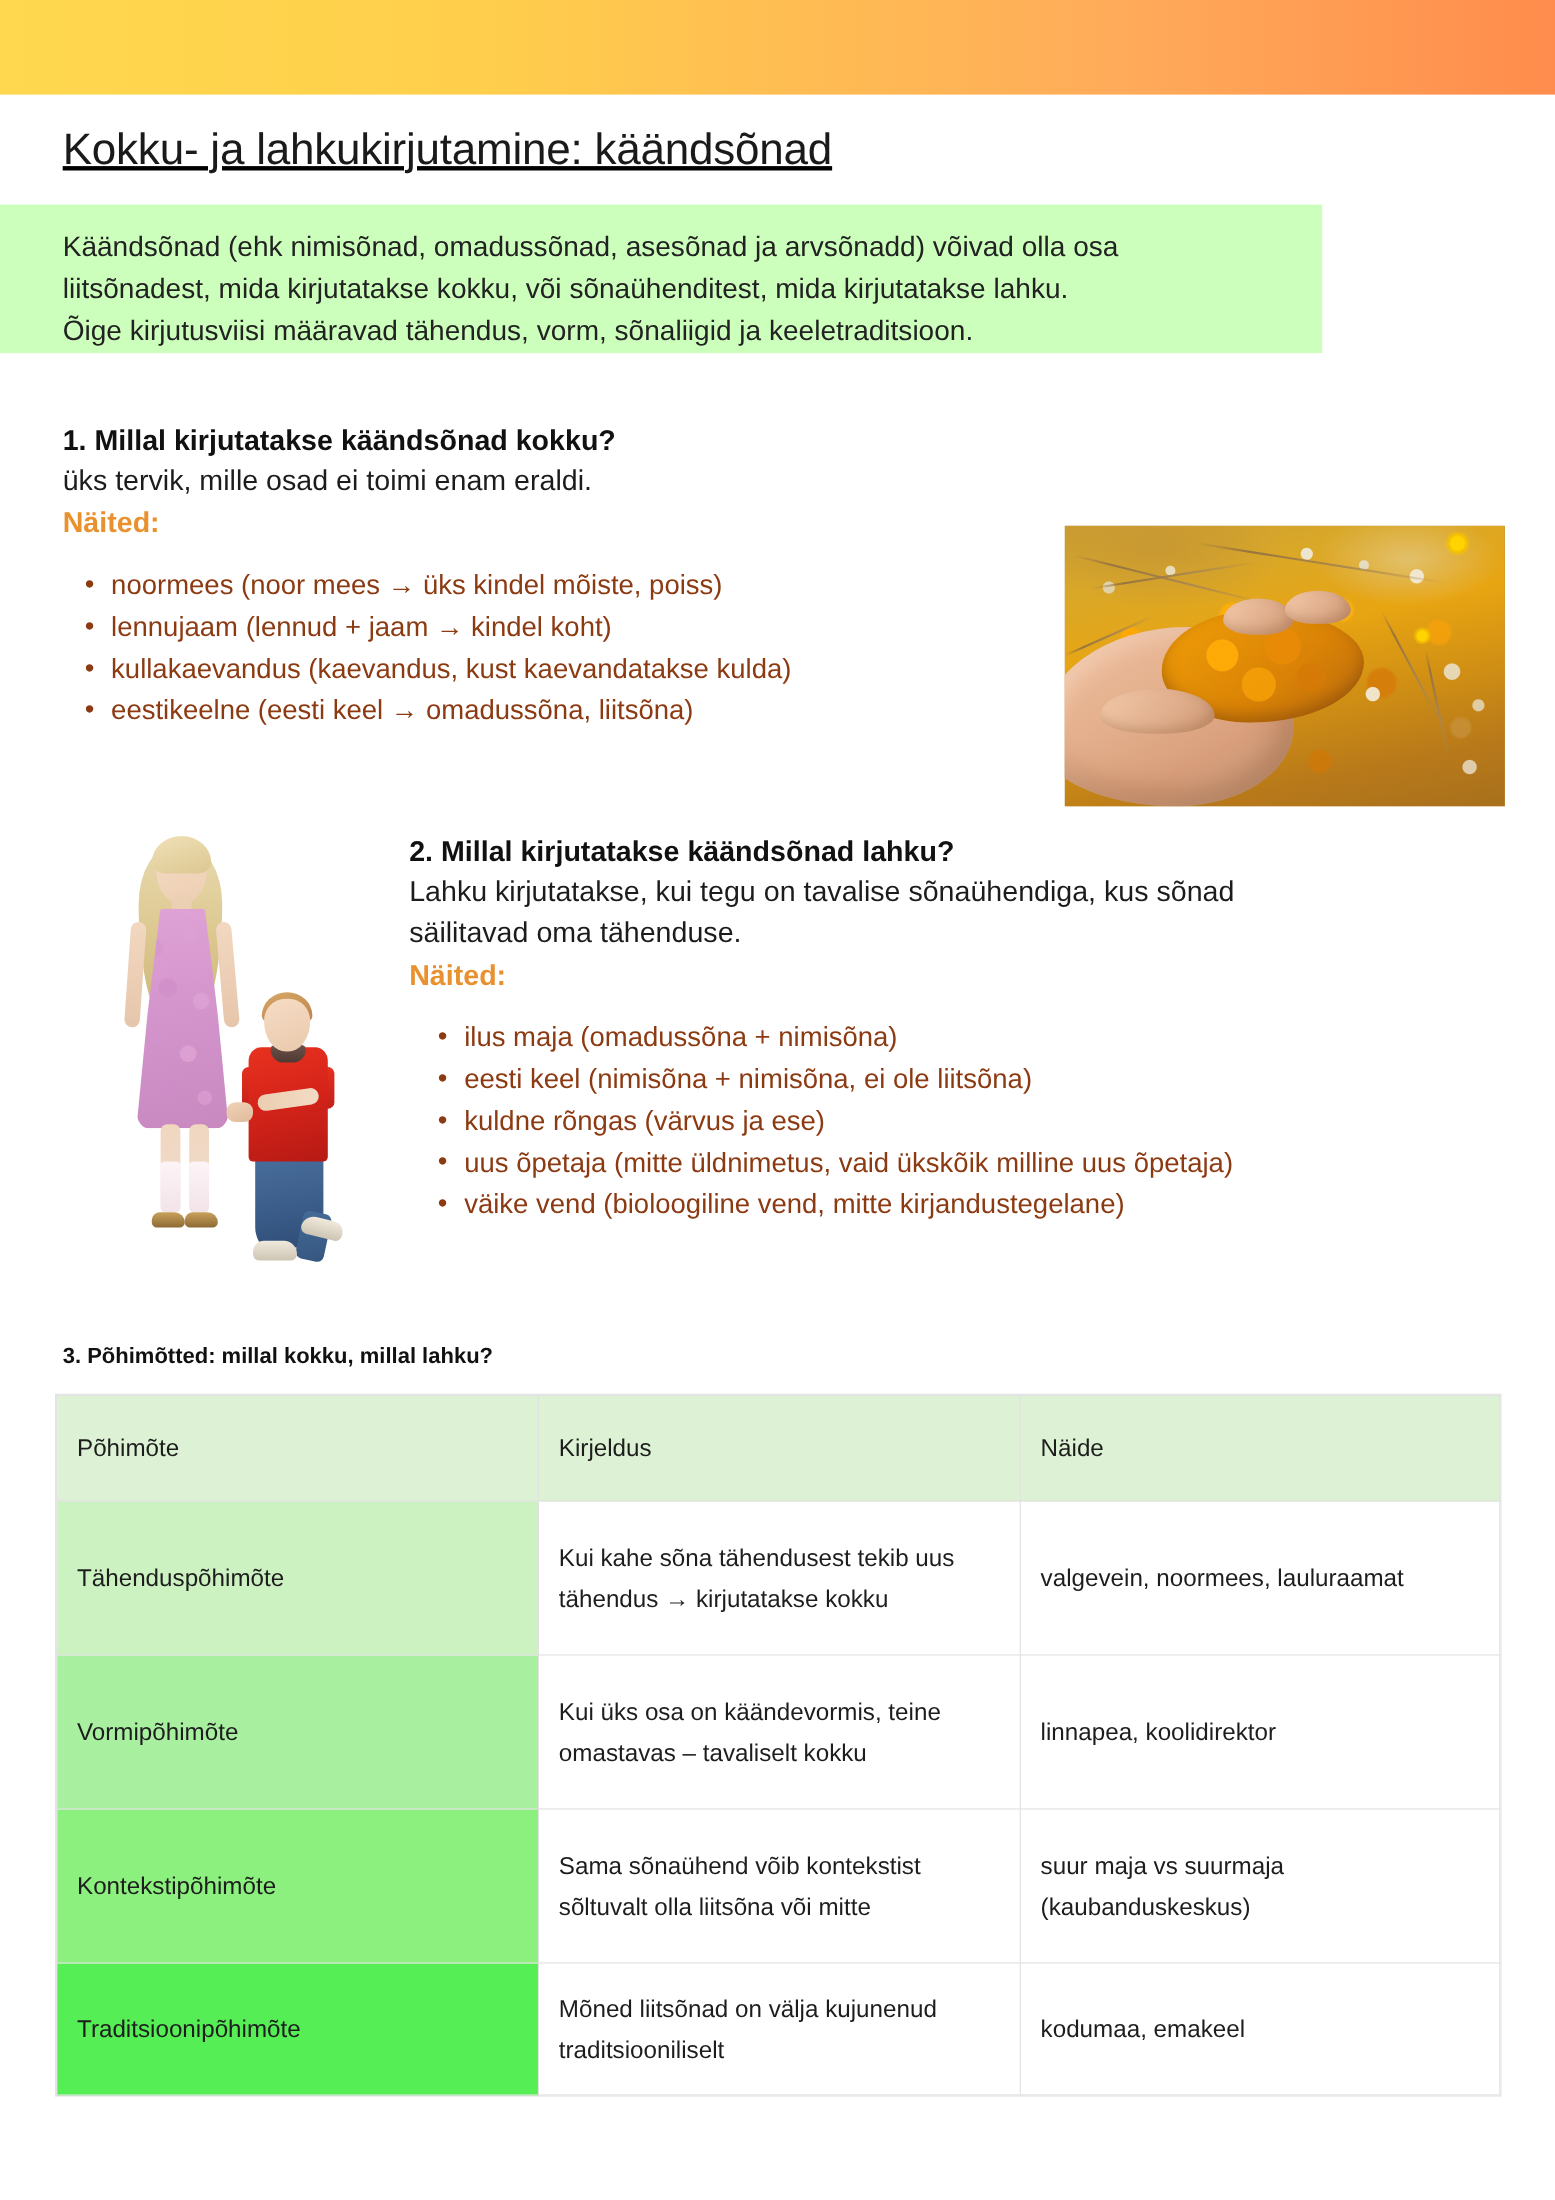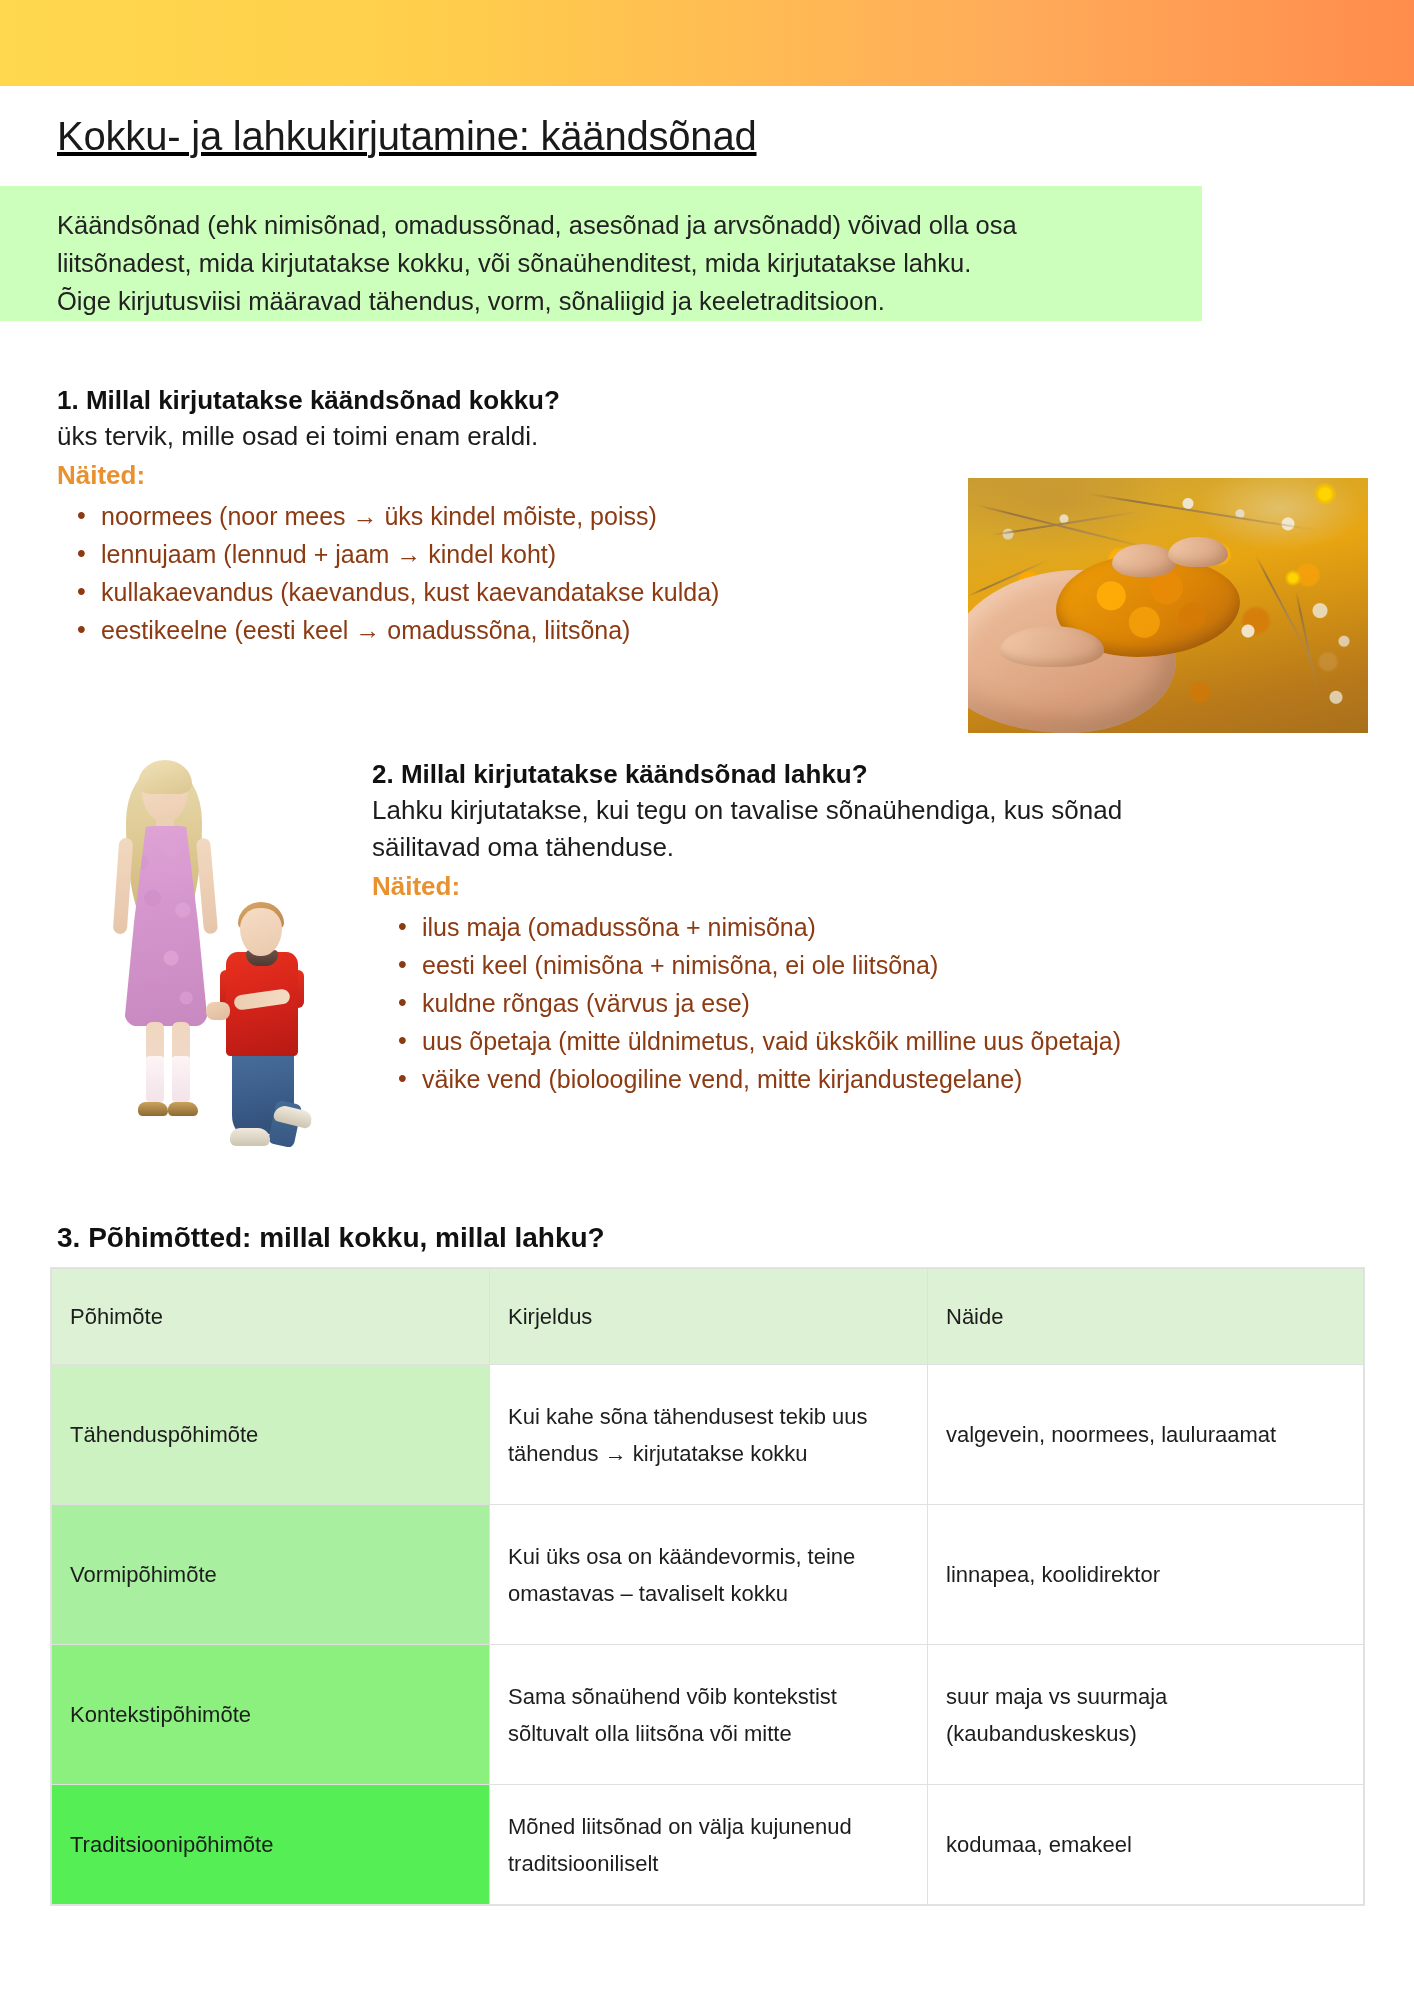--- a/index.html
+++ b/index.html
@@ -75,21 +75,21 @@
     line-height: 37px;
   }
   .naited {
     font-size: 26px;
     font-weight: bold;
     color: #e8912e;
     line-height: 40px;
   }
   ul.ex {
     list-style: none;
-    margin-top: 2px;
+    margin-top: 18px;
   }
   ul.ex li {
     position: relative;
     font-size: 25px;
     line-height: 38px;
     color: #8c3a12;
     padding-left: 44px;
   }
   ul.ex li::before {
     content: "\2022";
@@ -295,21 +295,21 @@
   .boy-shoe-r { position:absolute; left:186px; top:362px; width:38px; height:17px;
     background: linear-gradient(180deg,#f0eadd,#cdc4b2); border-radius: 12px 10px 6px 6px;
     transform: rotate(14deg); }
   .hands-join { position:absolute; left:118px; top:256px; width:24px; height:18px;
     background: linear-gradient(160deg,#f0d2b6,#e0bb9c); border-radius:8px; }
 
   
   .sec3-h {
     position: absolute;
     top: 1222px; left: 57px;
-    font-size: 28px;
+    font-size: 20px;
     font-weight: bold;
     color: #111111;
   }
 
   
   .tbl-wrap {
     position: absolute;
     top: 1268px; left: 51px;
     width: 1312px;
   }

